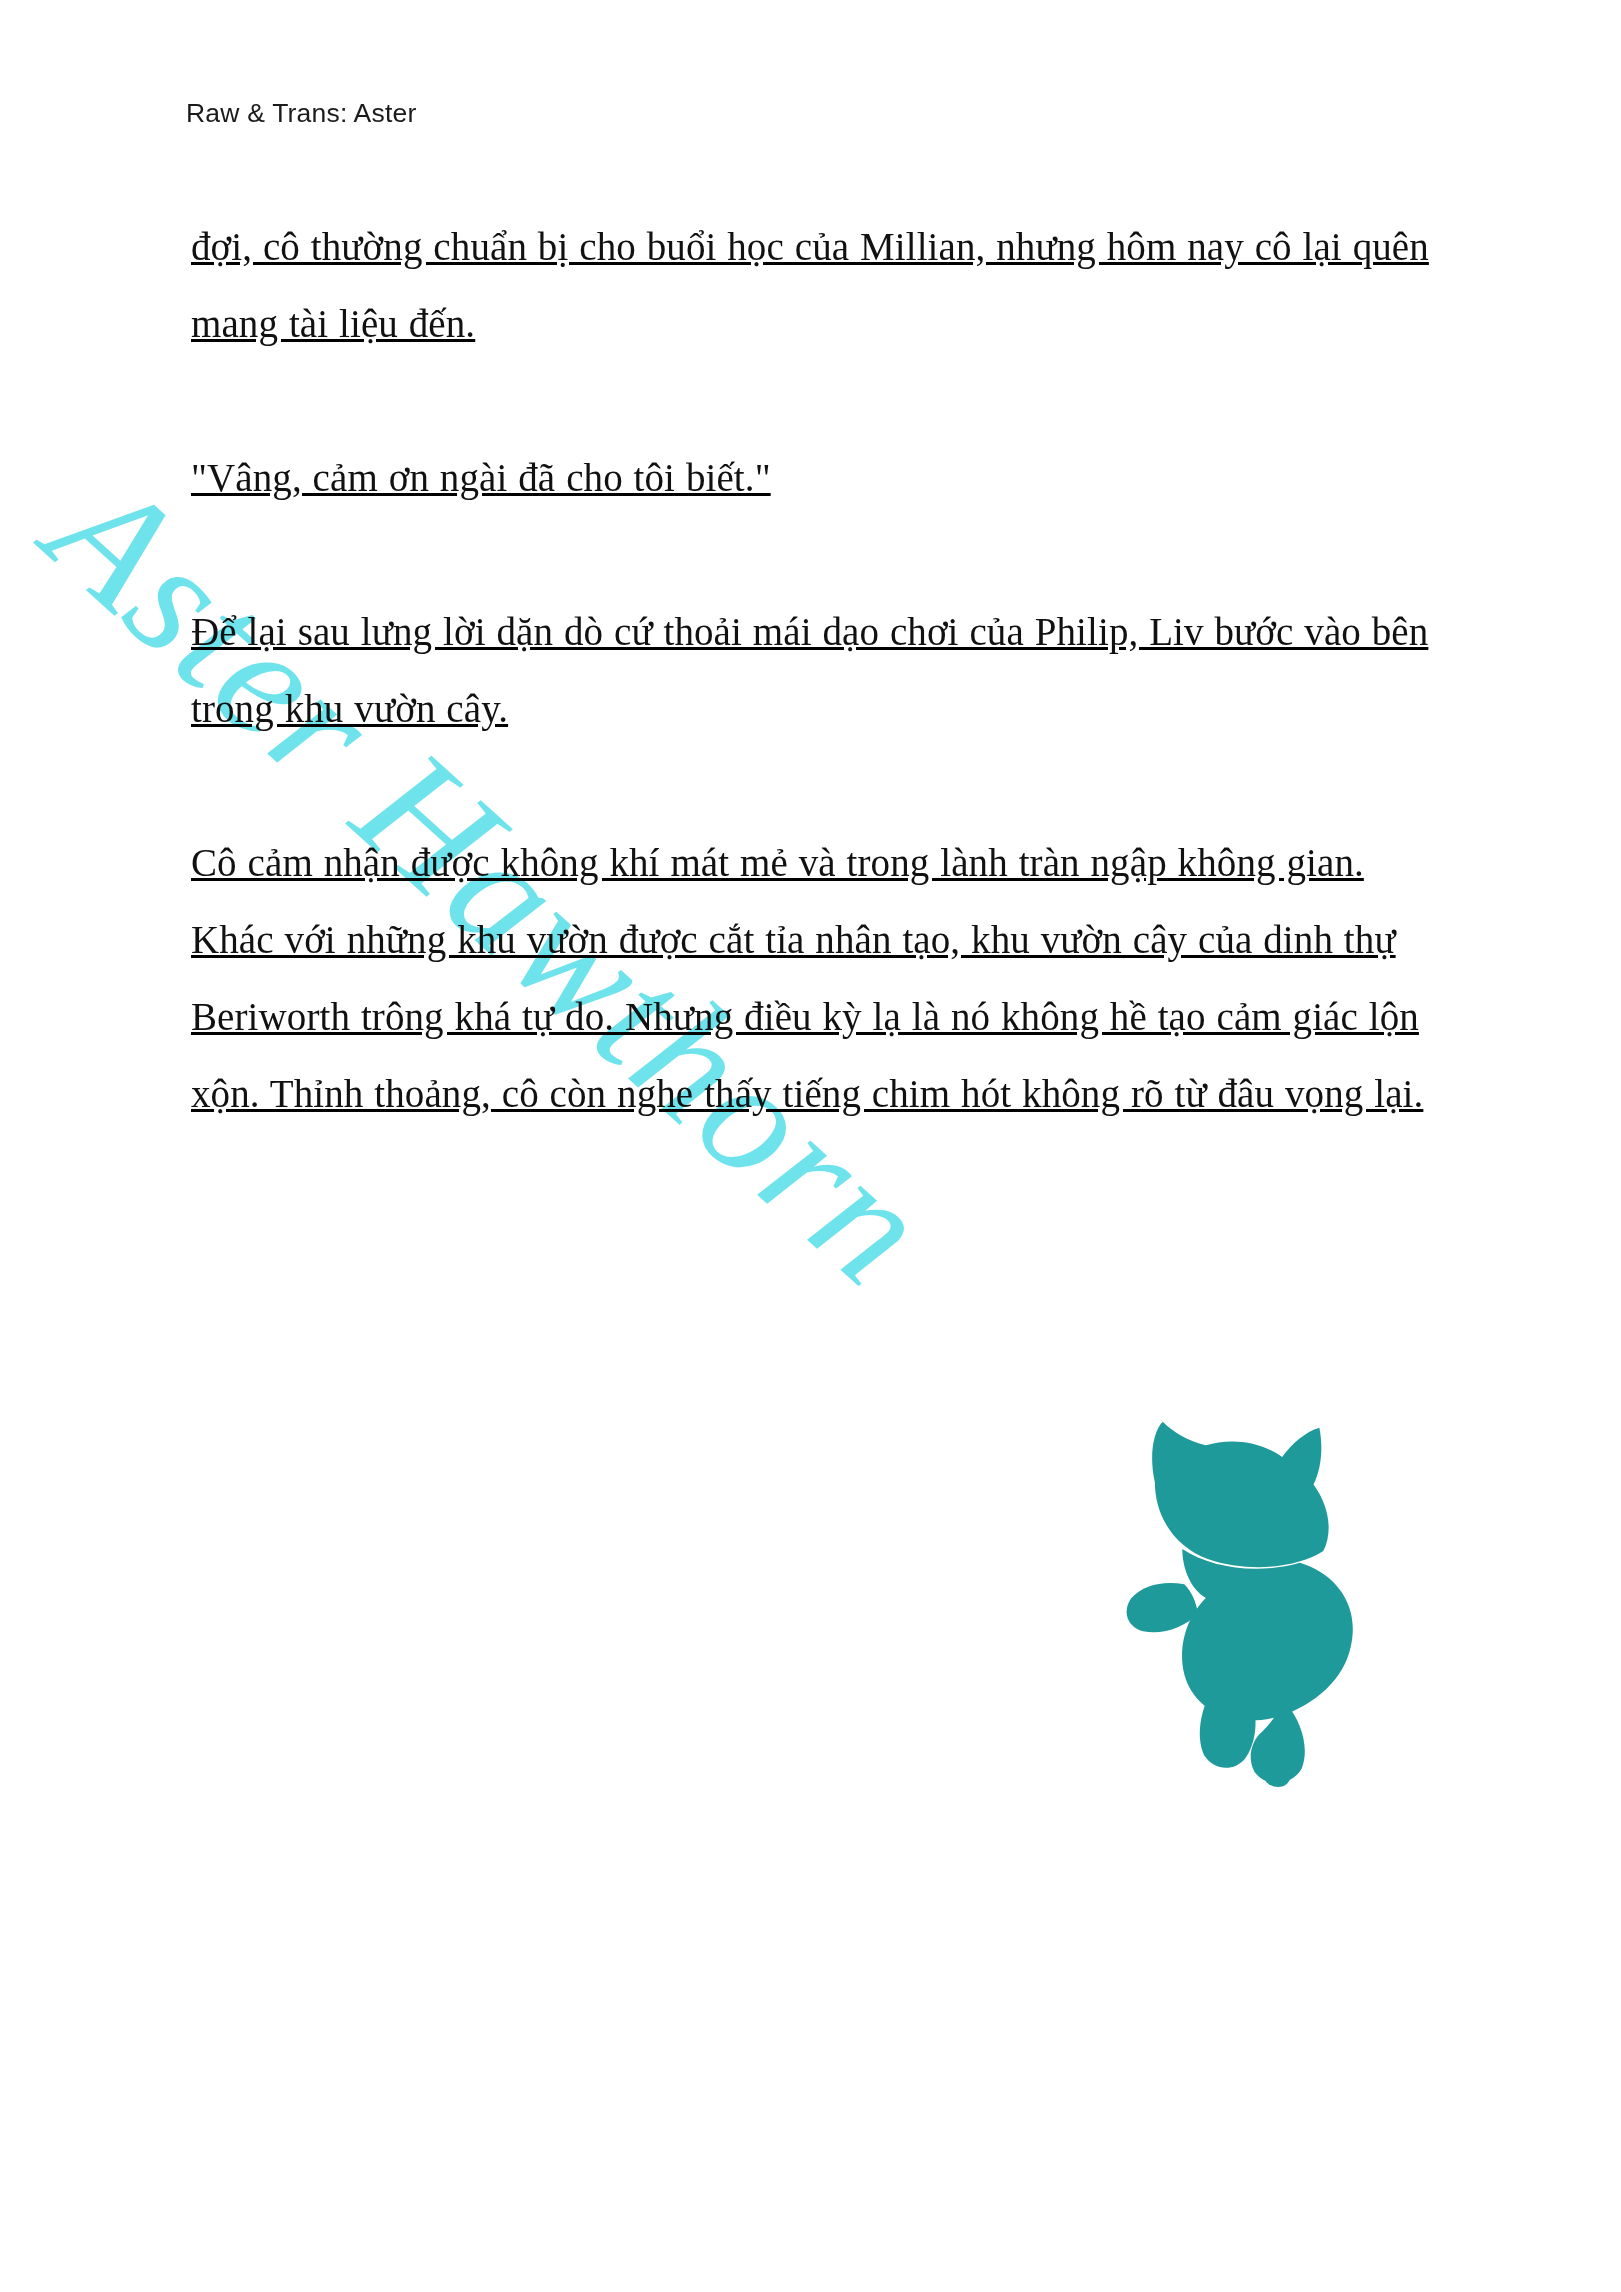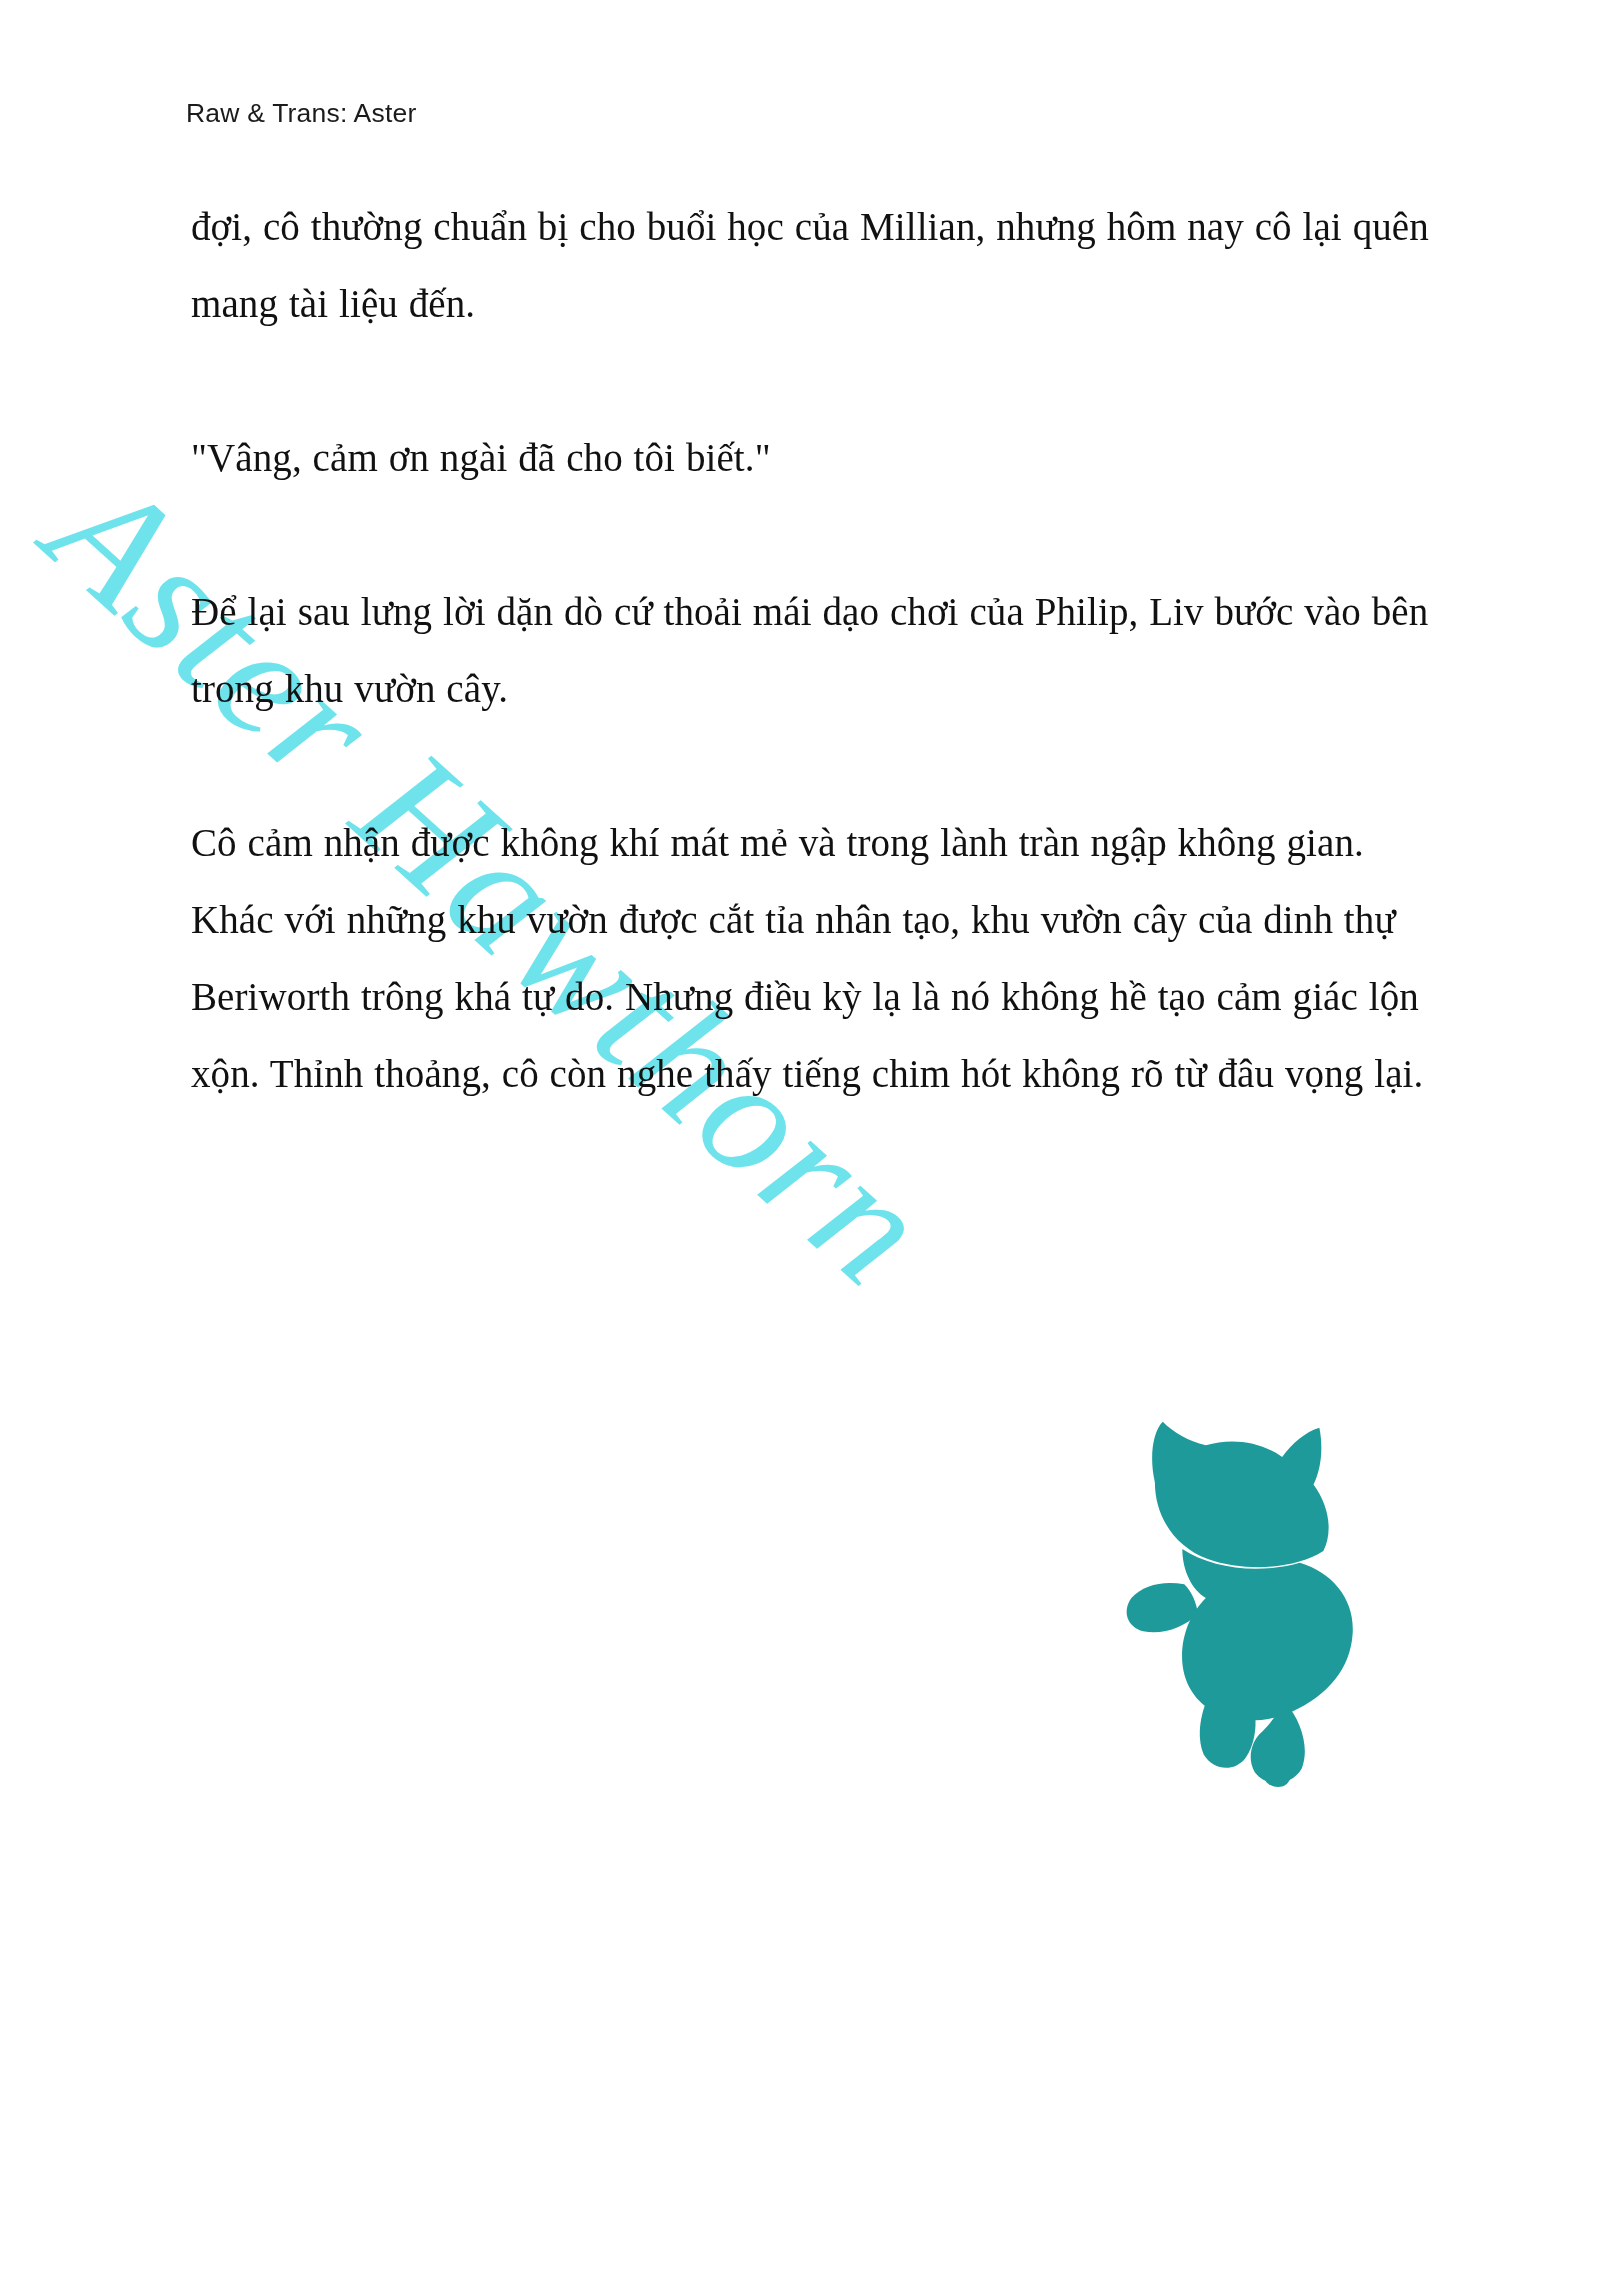--- a/index.html
+++ b/index.html
@@ -62,23 +62,24 @@
     top: 1367px;
     width: 363px;
     height: 421px;
   }
   .watermark-mascot svg { display: block; width: 100%; height: 100%; }
 
   
   .content {
     position: absolute;
     left: 191px;
-    top: 188px;
+    top: 208px;
     width: 1264px;
     z-index: 3;
+    text-decoration: underline;
   }
   .para {
     font-size: 39px;
     line-height: 77px;
     color: #111111;
     margin: 0 0 77px 0;
     letter-spacing: 0.1px;
     word-spacing: 1px;
   }
   .para:last-child { margin-bottom: 0; }

